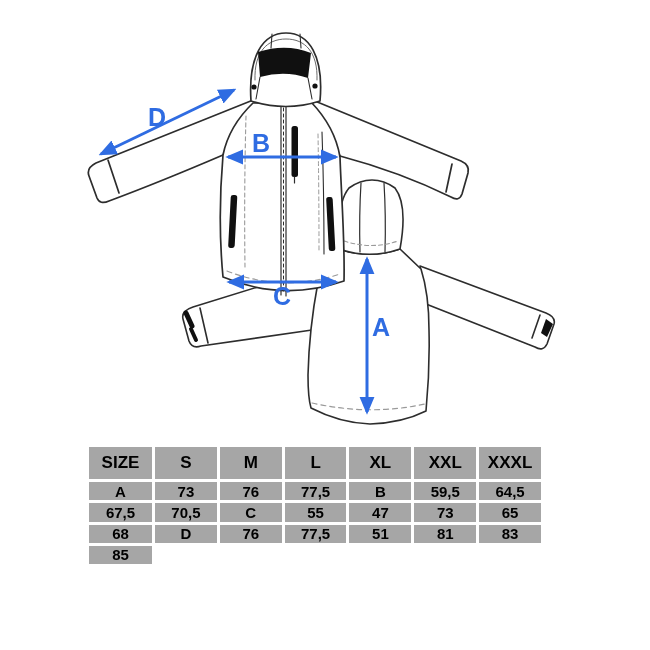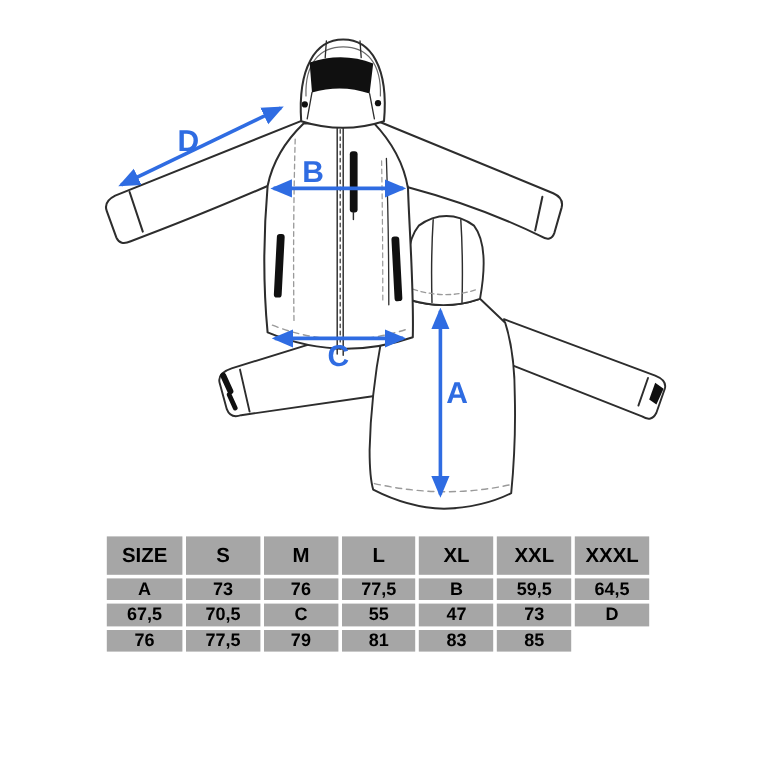--- a/index.html
+++ b/index.html
@@ -121,23 +121,25 @@
   <div class="cell">B</div>
   <div class="cell">59,5</div>
   <div class="cell">64,5</div>
   <div class="cell">67,5</div>
   <div class="cell">70,5</div>
 
   <div class="cell">C</div>
   <div class="cell">55</div>
   <div class="cell">47</div>
   <div class="cell">73</div>
+  <div class="cell">65</div>
+  <div class="cell">68</div>
 
   <div class="cell">D</div>
   <div class="cell">76</div>
   <div class="cell">77,5</div>
-  <div class="cell">79</div>
+  <div class="cell">51</div>
   <div class="cell">81</div>
   <div class="cell">83</div>
   <div class="cell">85</div>
 </div>
 
 <div class="unit">Cm</div>
 
 </body></html>

